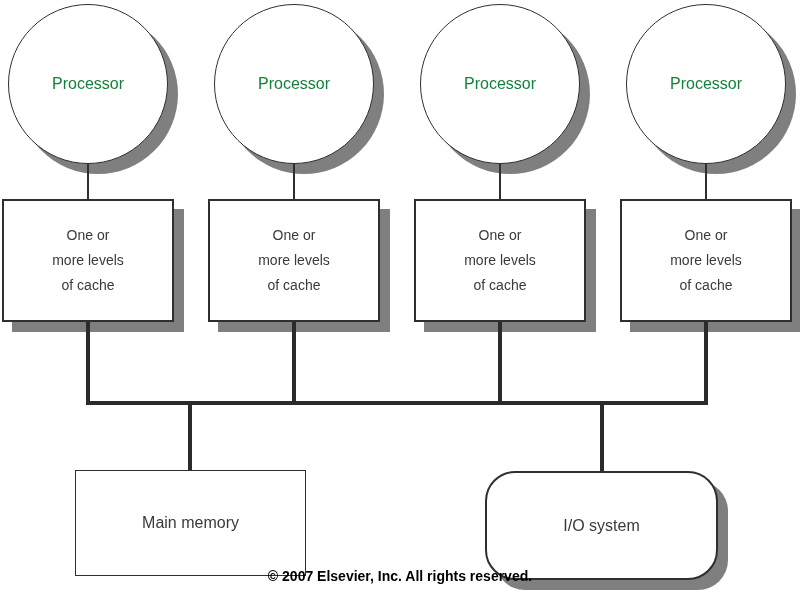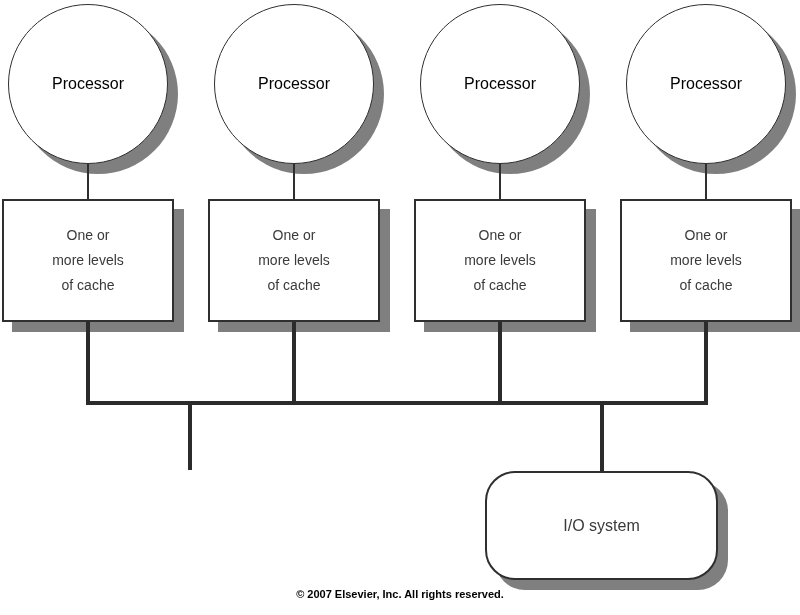--- a/index.html
+++ b/index.html
@@ -23,21 +23,21 @@
     width: 160px; height: 160px; border-radius: 50%;
     background: #7f7f7f; z-index: 1;
   }
   .proc-circle {
     position: absolute; left: 6px; top: 4px;
     width: 160px; height: 160px; border-radius: 50%;
     background: #ffffff; border: 1.5px solid #2f2f2f;
     box-sizing: border-box;
     display: flex; align-items: center; justify-content: center;
     z-index: 4;
-    font-size: 16px; color: #000000;
+    font-size: 16px; color: #15803d;
   }
   .thin-line {
     position: absolute; left: 85px; top: 164px;
     width: 2px; height: 36px; background: #2f2f2f; z-index: 3;
   }
   .cache-shadow {
     position: absolute; left: 10px; top: 209px;
     width: 172px; height: 123px; background: #7f7f7f; z-index: 1;
   }
   .cache-box {
@@ -87,23 +87,23 @@
     position: absolute; left: 485px; top: 471px;
     width: 233px; height: 109px; border-radius: 30px;
     background: #ffffff; border: 2px solid #2f2f2f;
     box-sizing: border-box;
     display: flex; align-items: center; justify-content: center;
     z-index: 4; font-size: 16px; color: #3a3a3a;
   }
 
   
   .copyright {
-    position: absolute; left: 0; top: 588px;
+    position: absolute; left: 0; top: 568px;
     width: 100%; text-align: center;
-    font-size: 11px; font-weight: bold; color: #000000;
+    font-size: 14px; font-weight: bold; color: #000000;
     z-index: 5;
   }
 </style>
 </head>
 <body>
 
 <div class="stage">
 
   <div class="unit u1">
     <div class="circle-shadow"></div>
@@ -162,20 +162,23 @@
 more levels
 of cache</span>
     </div>
     <div class="thick-line"></div>
   </div>
 
   <div class="bus"></div>
   <div class="mem-drop"></div>
   <div class="io-drop"></div>
 
+  <div class="mem-box">
+    <span>Main memory</span>
+  </div>
 
   <div class="io-shadow"></div>
   <div class="io-box">
     <span>I/O system</span>
   </div>
 
   <div class="copyright">© 2007 Elsevier, Inc. All rights reserved.</div>
 
 </div>
 

